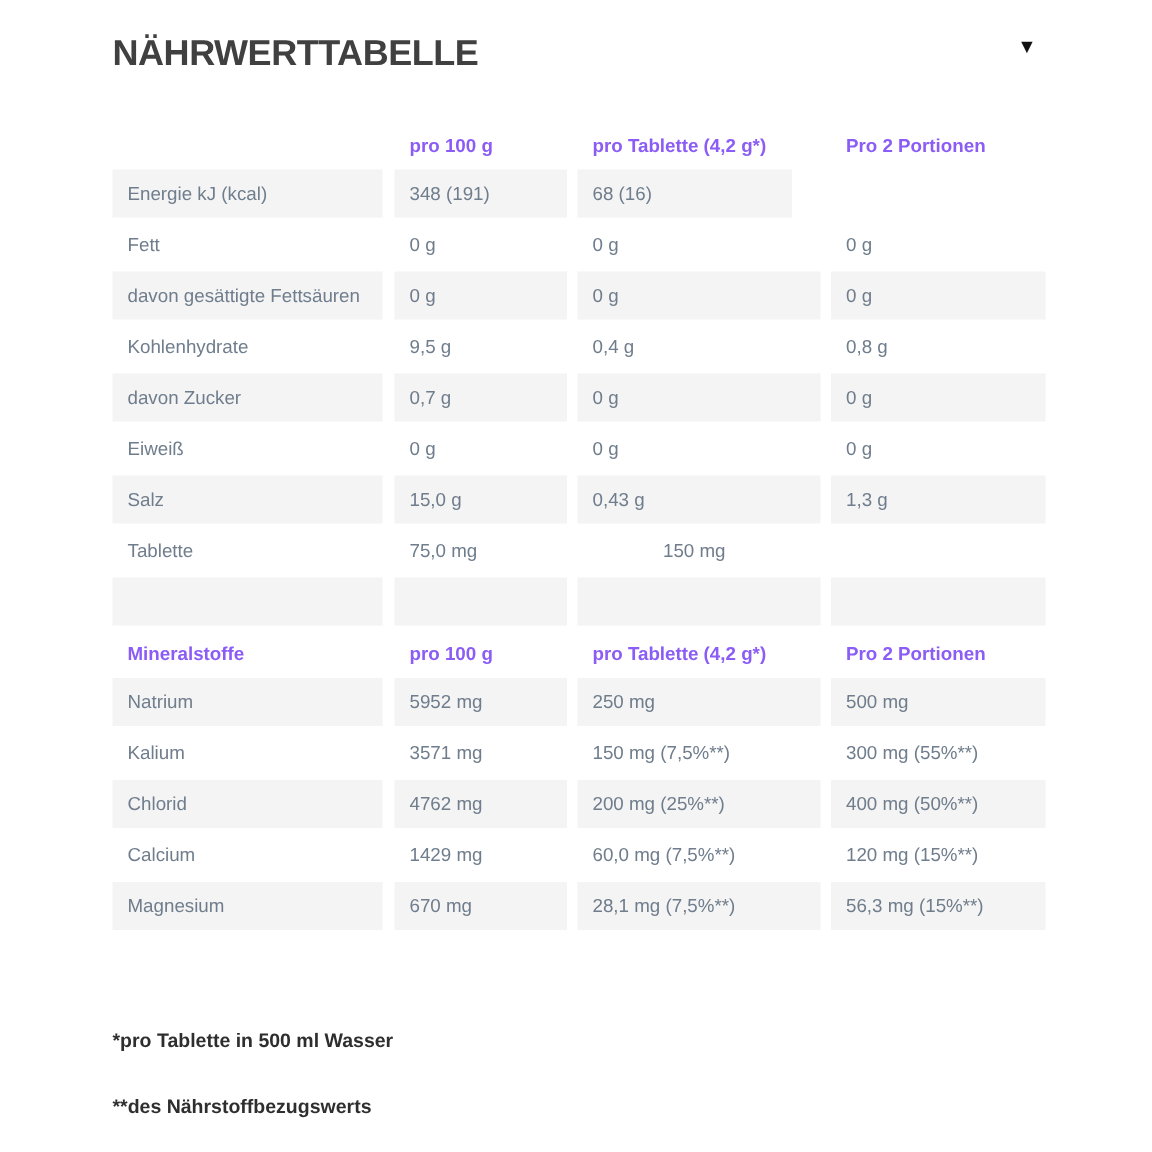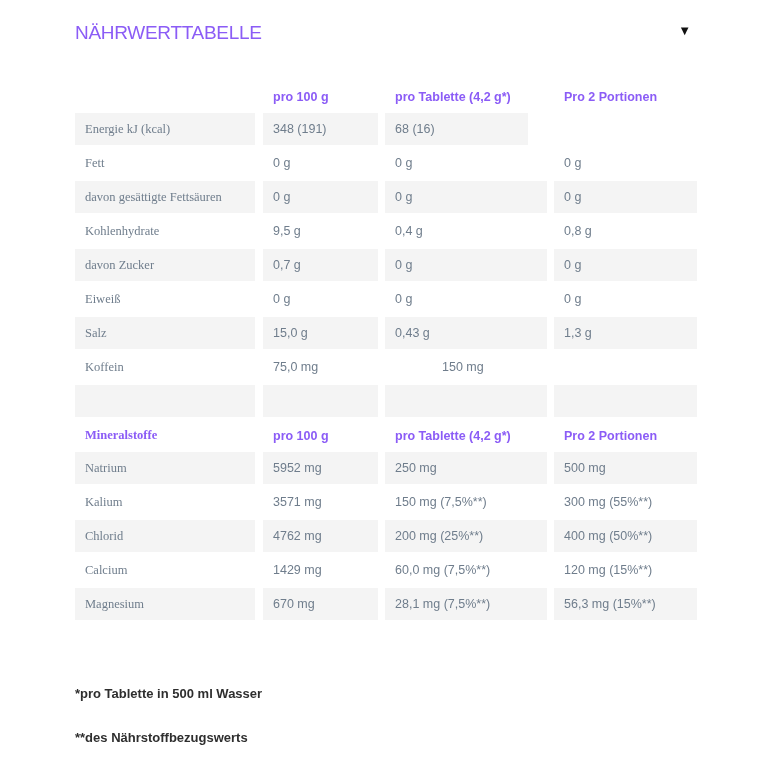--- a/index.html
+++ b/index.html
@@ -4,36 +4,36 @@
 <style>
   * { margin:0; padding:0; box-sizing:border-box; }
   html,body { width:768px; height:768px; background:#ffffff; overflow:hidden; }
   body { font-family:"Liberation Sans", sans-serif; }
 
   .wrap { padding:22px 71px 0 75px; }
 
   
   .titlebar { display:flex; justify-content:space-between; align-items:flex-start; height:24px; }
   .page-title {
-    font-size:19px; font-weight:normal; color:#8b5cf6;
+    font-size:24px; font-weight:bold; color:#404040;
     letter-spacing:-0.3px;
   }
   .collapse-btn {
     background:none; border:none; cursor:pointer;
     font-size:13px; color:#111111; line-height:1; padding:2px 6px 0 0;
   }
 
   
   .ntable { margin-top:34px; width:622px; }
   .row { display:flex; height:32px; margin-bottom:2px; }
   .cell {
     display:flex; align-items:center; padding-left:10px;
     font-size:12.5px; color:#6f7d8c; white-space:nowrap; overflow:hidden;
   }
-  .c1 { width:180px; margin-right:8px;font-family:Liberation Serif, serif; }
+  .c1 { width:180px; margin-right:8px; }
   .c2 { width:115px; margin-right:7px; }
   .c3 { width:162px; margin-right:7px; }
   .c4 { width:143px; }
   .shaded .cell { background:#f4f4f4; }
   .header-row { height:33px; margin-bottom:0; }
   .header-row .cell { font-weight:bold; color:#8b5cf6; background:transparent; }
   .spacer-row { height:32px; }
 
   
   .footnotes { margin-top:66px; }
@@ -93,21 +93,21 @@
       <div class="cell c3">0 g</div>
       <div class="cell c4">0 g</div>
     </div>
     <div class="row shaded">
       <div class="cell c1">Salz</div>
       <div class="cell c2">15,0 g</div>
       <div class="cell c3">0,43 g</div>
       <div class="cell c4">1,3 g</div>
     </div>
     <div class="row">
-      <div class="cell c1">Koffein</div>
+      <div class="cell c1">Tablette</div>
       <div class="cell c3">75,0 mg</div>
       <div class="cell c4">150 mg</div>
     </div>
 
     <div class="row shaded spacer-row">
       <div class="cell c1"></div>
       <div class="cell c2"></div>
       <div class="cell c3"></div>
       <div class="cell c4"></div>
     </div>

